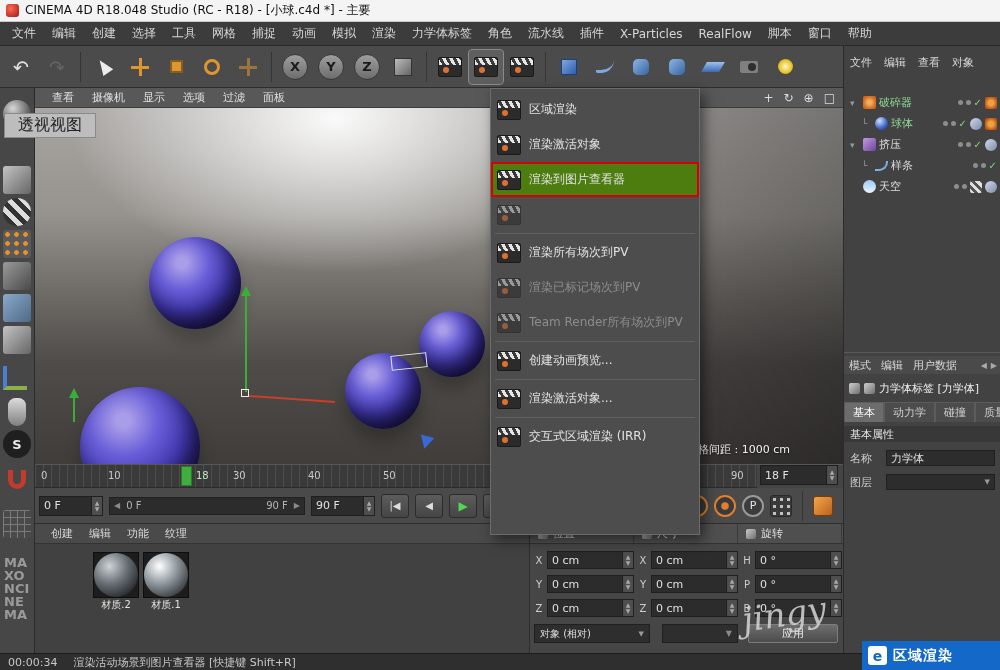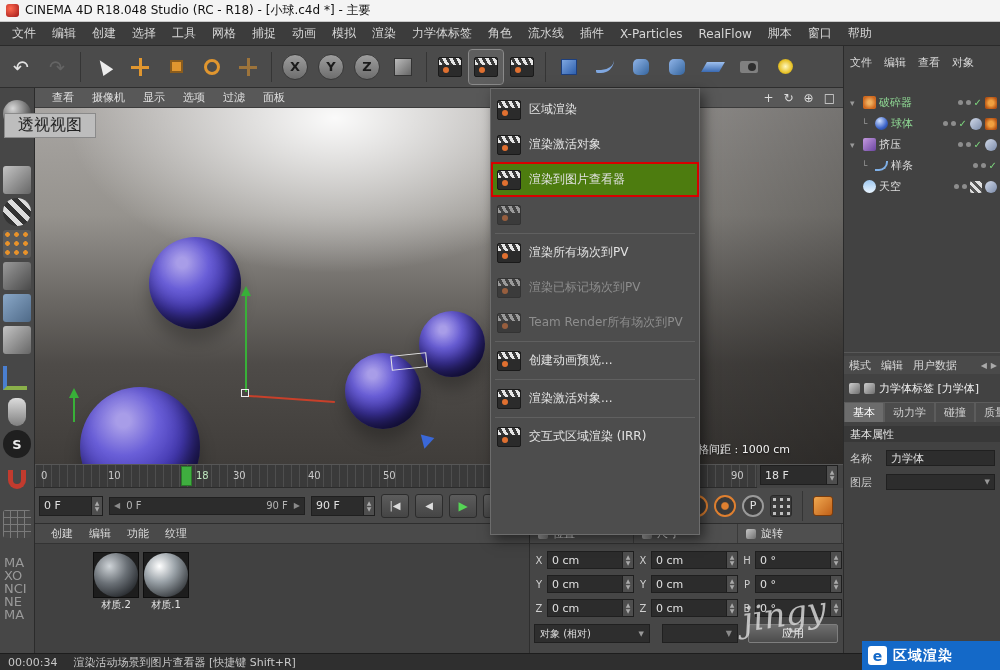--- a/index.html
+++ b/index.html
@@ -44,21 +44,21 @@
 .s-cube{background:linear-gradient(135deg,#c4c4c4,#666)}
 .s-checker{border-radius:50%;background:repeating-linear-gradient(45deg,#ddd 0 5px,#333 5px 10px)}
 .s-points{background:#5a5a5a;background-image:radial-gradient(#e8922a 2px,transparent 2.6px);background-size:9px 9px}
 .s-edge{background:linear-gradient(135deg,#9a9a9a,#4a4a4a)}
 .s-poly{background:linear-gradient(135deg,#8aa8c8,#4f6a88)}
 .s-axis{border-left:4px solid #4a7fd0;border-bottom:4px solid #8ab04a;border-radius:0;width:24px;height:24px;background:transparent}
 .s-mouse{background:linear-gradient(#dcdcdc,#808080);border-radius:9px 9px 11px 11px;width:18px!important;left:8px!important}
 .s-sbadge{background:#1f1f1f;border-radius:50%;color:#ececec;display:flex;align-items:center;justify-content:center;font-size:13px;font-weight:bold}
 .s-magnet{width:18px!important;height:19px;border:5px solid #c23b2e;border-top:none;border-radius:0 0 10px 10px;background:transparent;left:8px!important}
 .s-grid{background-color:#4a4a4a;background-image:linear-gradient(#7a7a7a 1px,transparent 1px),linear-gradient(90deg,#7a7a7a 1px,transparent 1px);background-size:7px 7px}
-.maxon{position:absolute;left:4px;top:468px;width:26px;height:96px;overflow:hidden;color:#9a9a9a;font-size:13px;font-weight:normal;line-height:1.0;word-break:break-all}
+.maxon{position:absolute;left:4px;top:468px;width:26px;height:96px;overflow:hidden;color:#9a9a9a;font-size:13px;font-weight:bold;line-height:1.0;word-break:break-all}
 
 .vp{position:absolute;left:35px;top:88px;width:808px;height:376px}
 .vpmenu{height:20px;background:#585858;display:flex;align-items:center;padding:0 8px;color:#e0e0e0;font-size:11px;border-bottom:1px solid #3c3c3c}
 .vmi{padding:0 9px}
 .vpicons{margin-left:auto;display:flex;gap:10px;color:#ddd;font-size:12px}
 .canvas{position:absolute;left:0;top:20px;width:808px;height:356px;overflow:hidden;background:radial-gradient(ellipse 430px 250px at 300px 10px,rgba(255,255,255,.95),rgba(255,255,255,0) 62%),linear-gradient(to right,rgba(0,0,0,0) 55%,rgba(0,0,0,.30)),linear-gradient(#a8a5a2 0%,#96938e 30%,#6e6b67 52%,#4e4b48 72%,#403d3a 100%)}
 .sph{position:absolute;border-radius:50%;background:radial-gradient(circle at 36% 28%,#a89de8 0 6%,#6a5fd8 30%,#4338b0 55%,#251d6e 78%,#140f3e);box-shadow:inset -8px -12px 20px rgba(0,0,0,.55),0 12px 16px rgba(0,0,0,.25)}
 .gline{position:absolute;background:#38b038}
 .garrow{position:absolute;width:0;height:0;border-left:5px solid transparent;border-right:5px solid transparent;border-bottom:10px solid #38b038}
 .rline{position:absolute;width:86px;height:2px;background:#c8402a;transform:rotate(4deg);transform-origin:left center}

